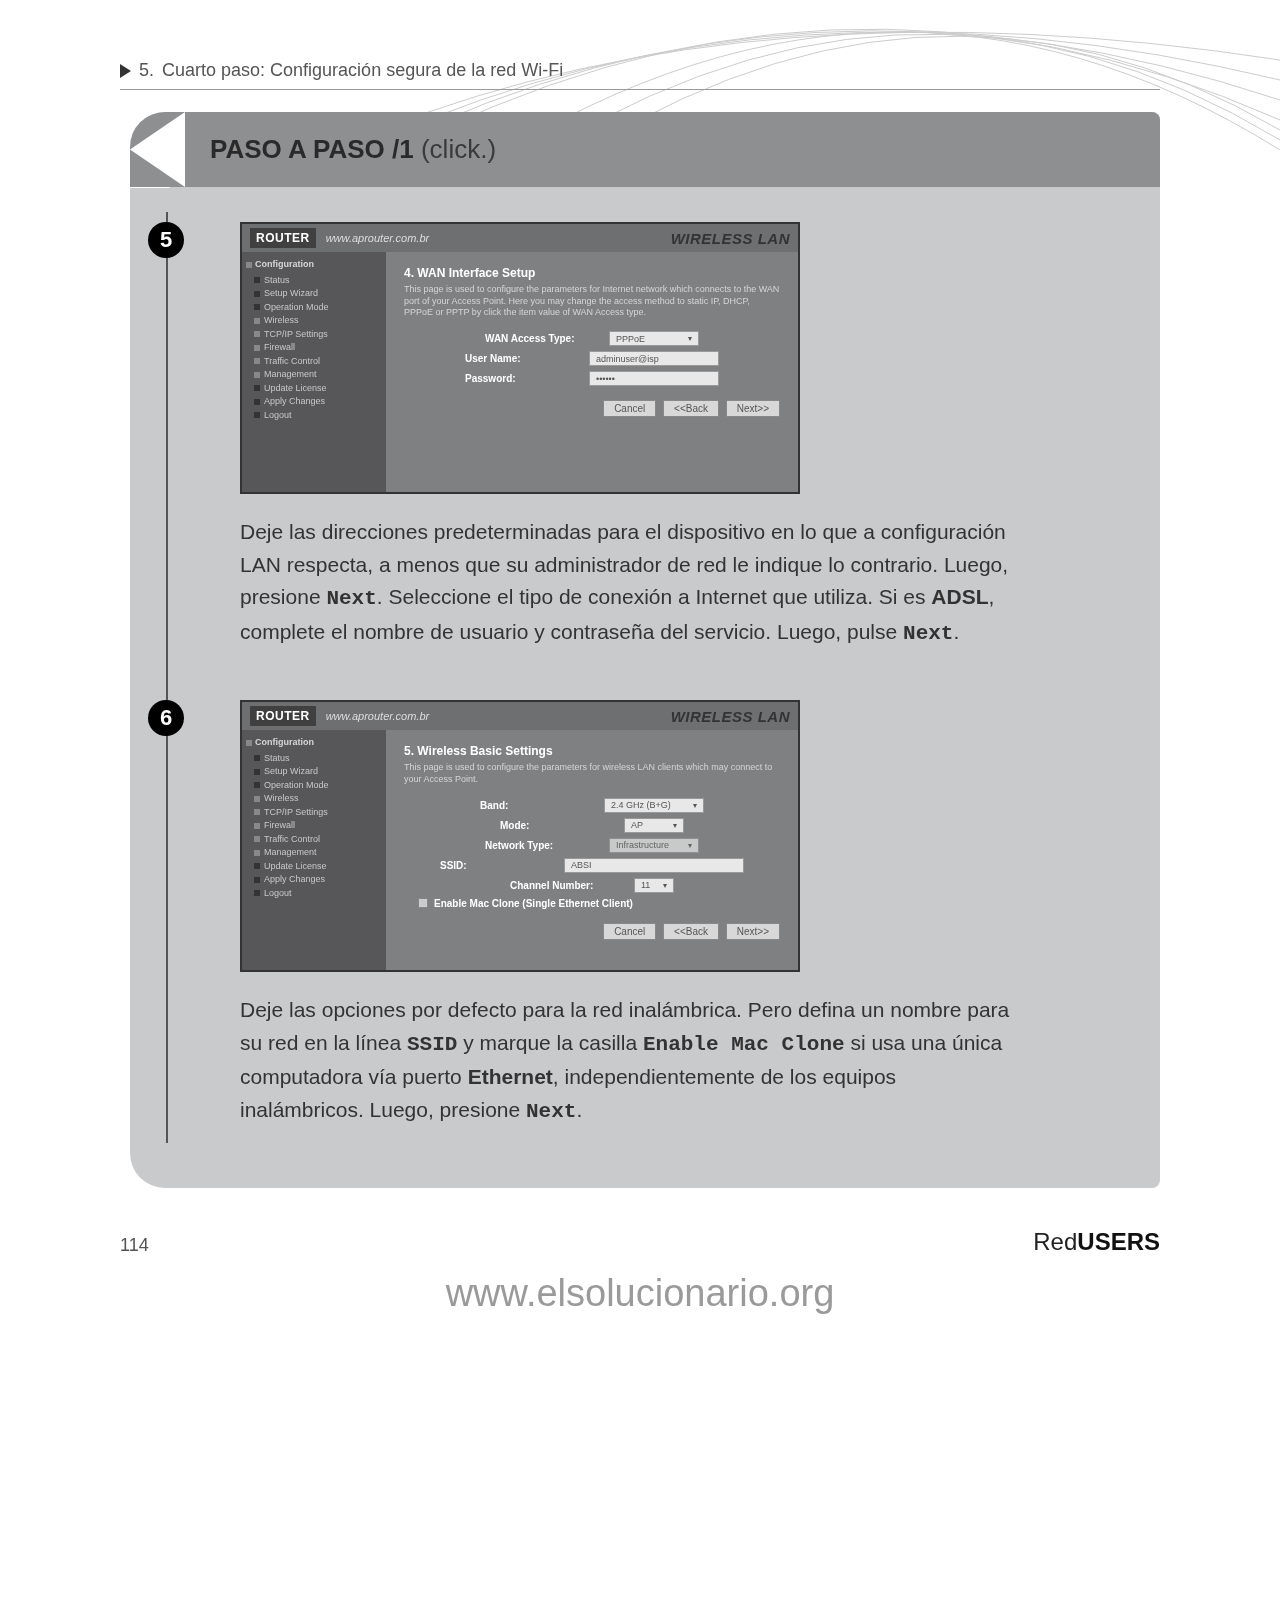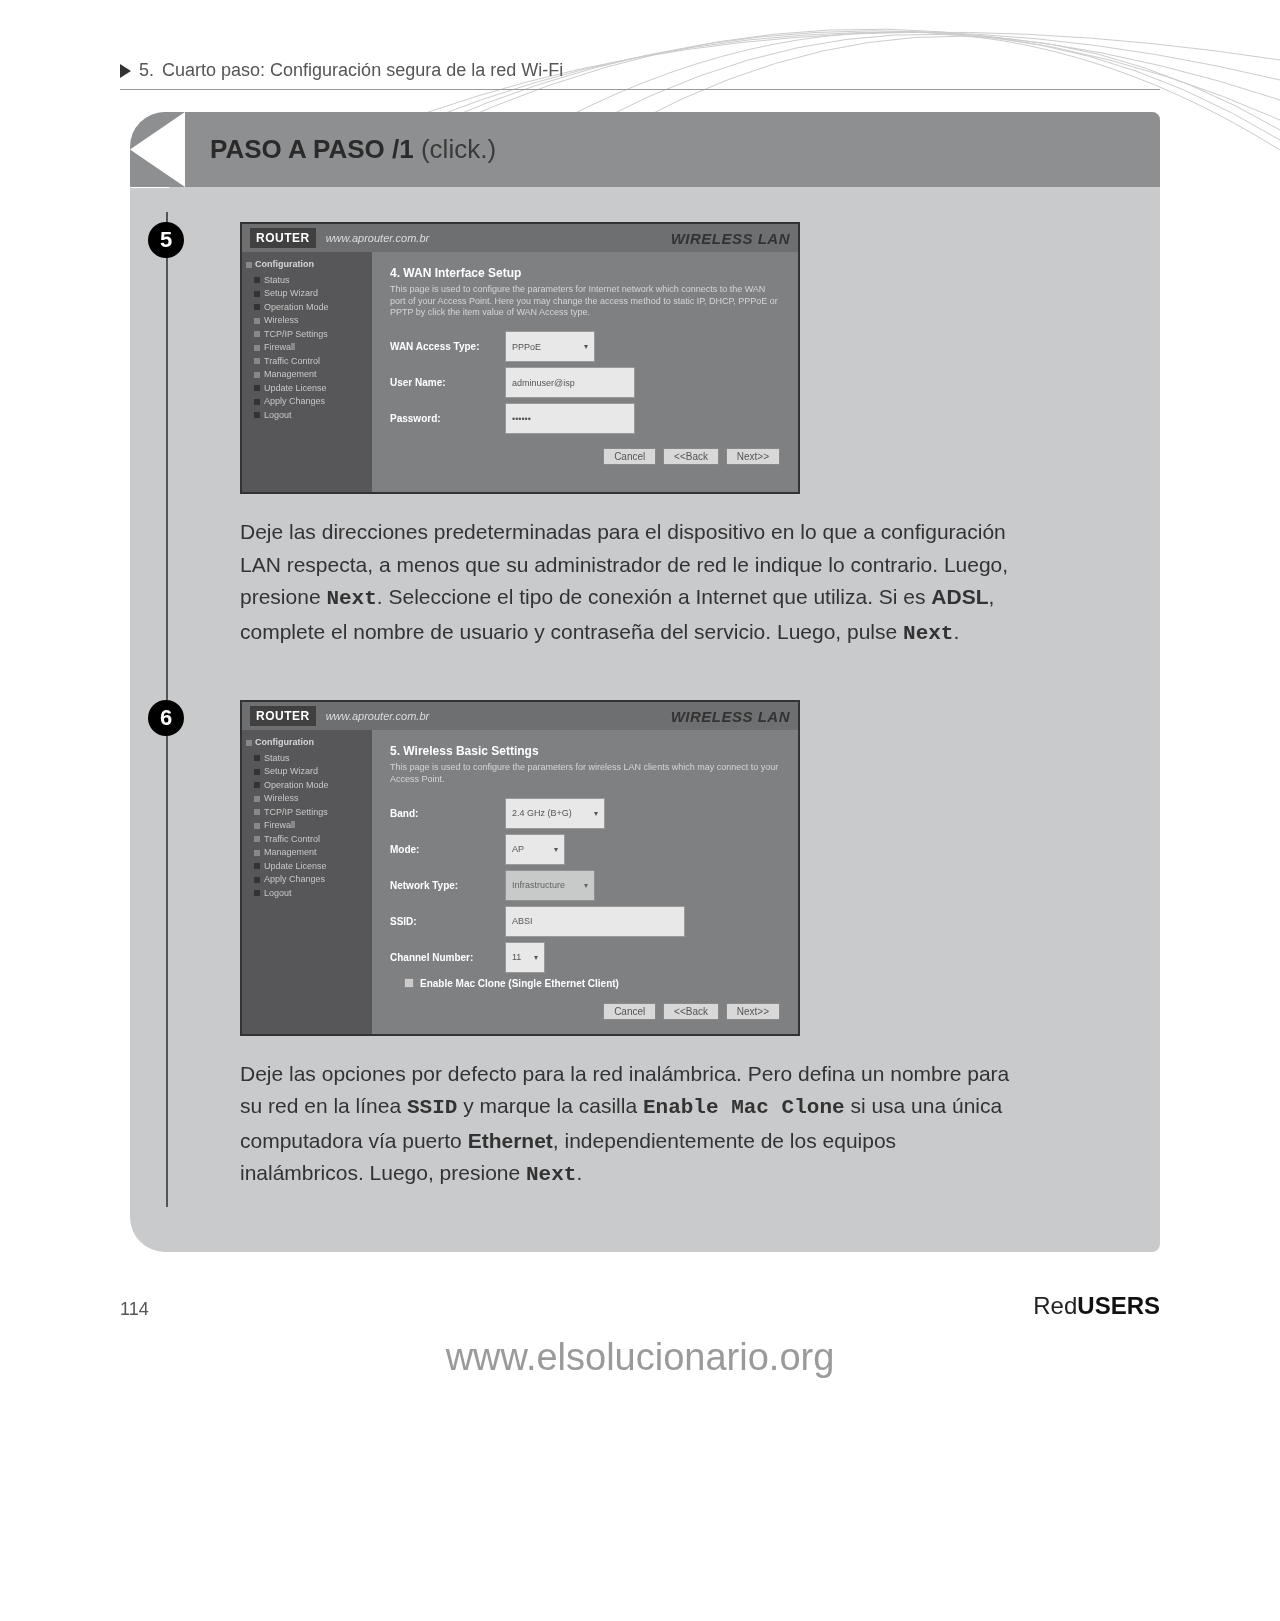--- a/index.html
+++ b/index.html
@@ -126,49 +126,49 @@
   .router-top .url { flex: 1; font-style: italic; font-size: 11px; }
   .router-top .brand {
     color: #333;
     font-weight: 700;
     font-style: italic;
     font-size: 15px;
     letter-spacing: 0.5px;
   }
   .router-body { display: flex; min-height: 240px; }
   .router-nav {
-    width: 130px;
+    width: 144px;
     background: #575759;
     padding: 6px 4px;
     font-size: 9px;
     color: #c8c8c8;
     line-height: 1.5;
   }
   .router-nav .hdr { color: #d6d6d6; font-weight: 600; margin-bottom: 2px; display:flex; align-items:center; gap:3px;}
   .router-nav .item { padding-left: 8px; display:flex; align-items:center; gap:4px; white-space:nowrap;}
   .router-nav .sq { width:6px; height:6px; background:#333; display:inline-block; flex-shrink:0;}
   .router-nav .sq.b { background:#888;}
   .router-main {
     flex: 1;
     background: #7f8082;
     padding: 14px 18px;
     font-size: 10px;
     color: #eee;
   }
   .router-main h4 { font-size: 12px; color: #fff; font-weight: 700; margin-bottom: 4px;}
   .router-main .desc { font-size: 9px; color: #d5d5d5; margin-bottom: 12px; line-height: 1.3;}
-  .form-row { display: flex; align-items: center; margin: 5px 0; gap: 15px;}
+  .form-row { display: flex; align-items: center; margin: 5px 0; gap: 24px; justify-content: center;}
   .form-row label { width: 100px; font-size: 10px; color: #fff; font-weight:600;}
   .form-row .field {
     background: #e8e8e8;
     color: #555;
     font-size: 9px;
     padding: 1px 6px;
     min-width: 90px;
-    height: 31px;
+    height: 15px;
     border: 1px solid #999;
     display: inline-flex;
     align-items: center;
   }
   .form-row .sel::after { content: " ▾"; font-size: 8px; color:#555; margin-left:auto;}
   .btn-row { text-align: right; margin-top: 14px; }
   .rbtn {
     display: inline-block;
     background: #d8d8d8;
     border: 1px solid #888;

